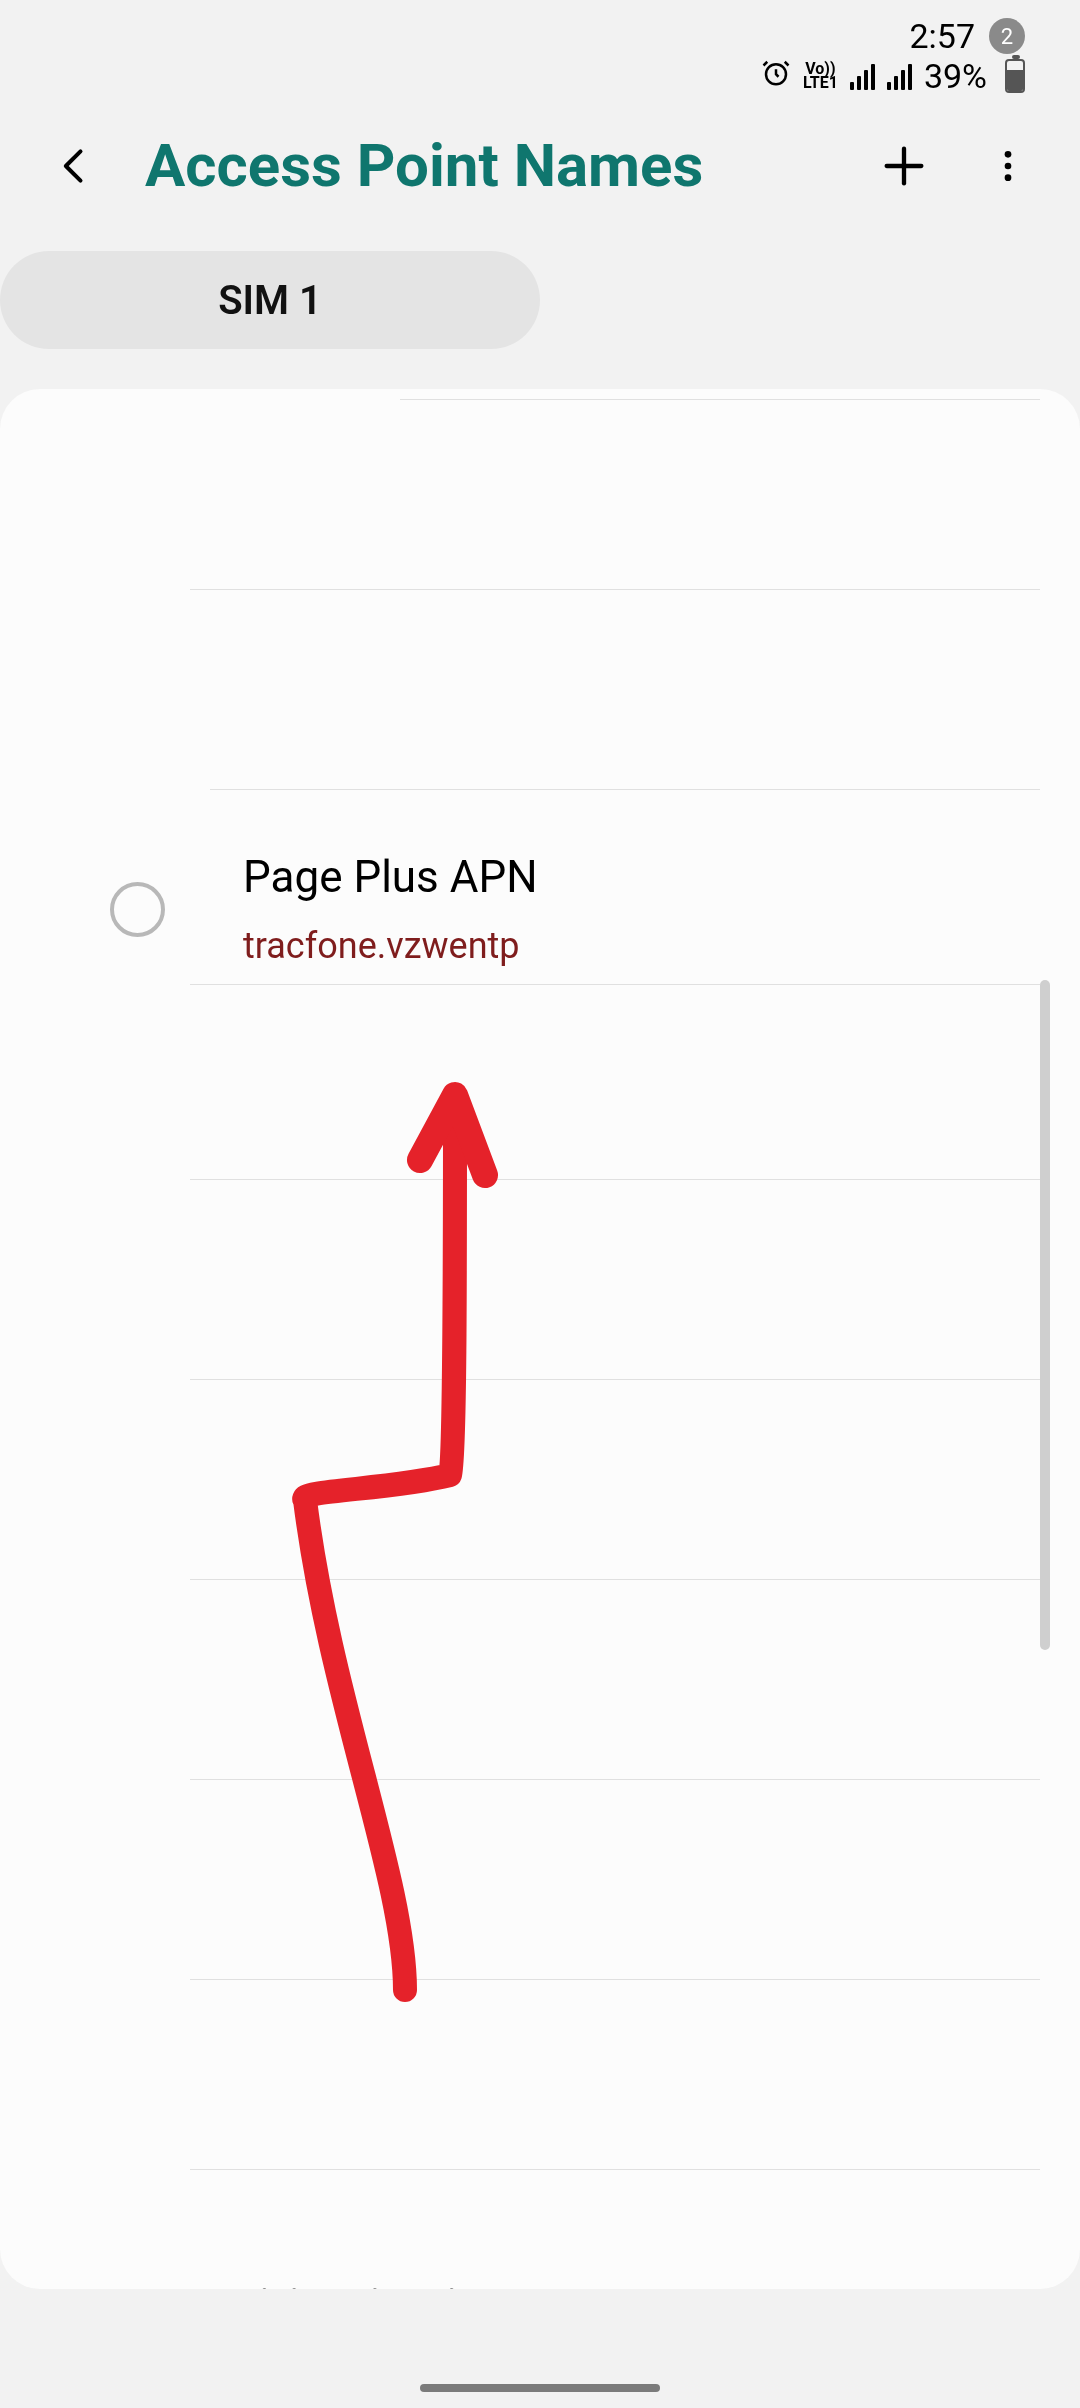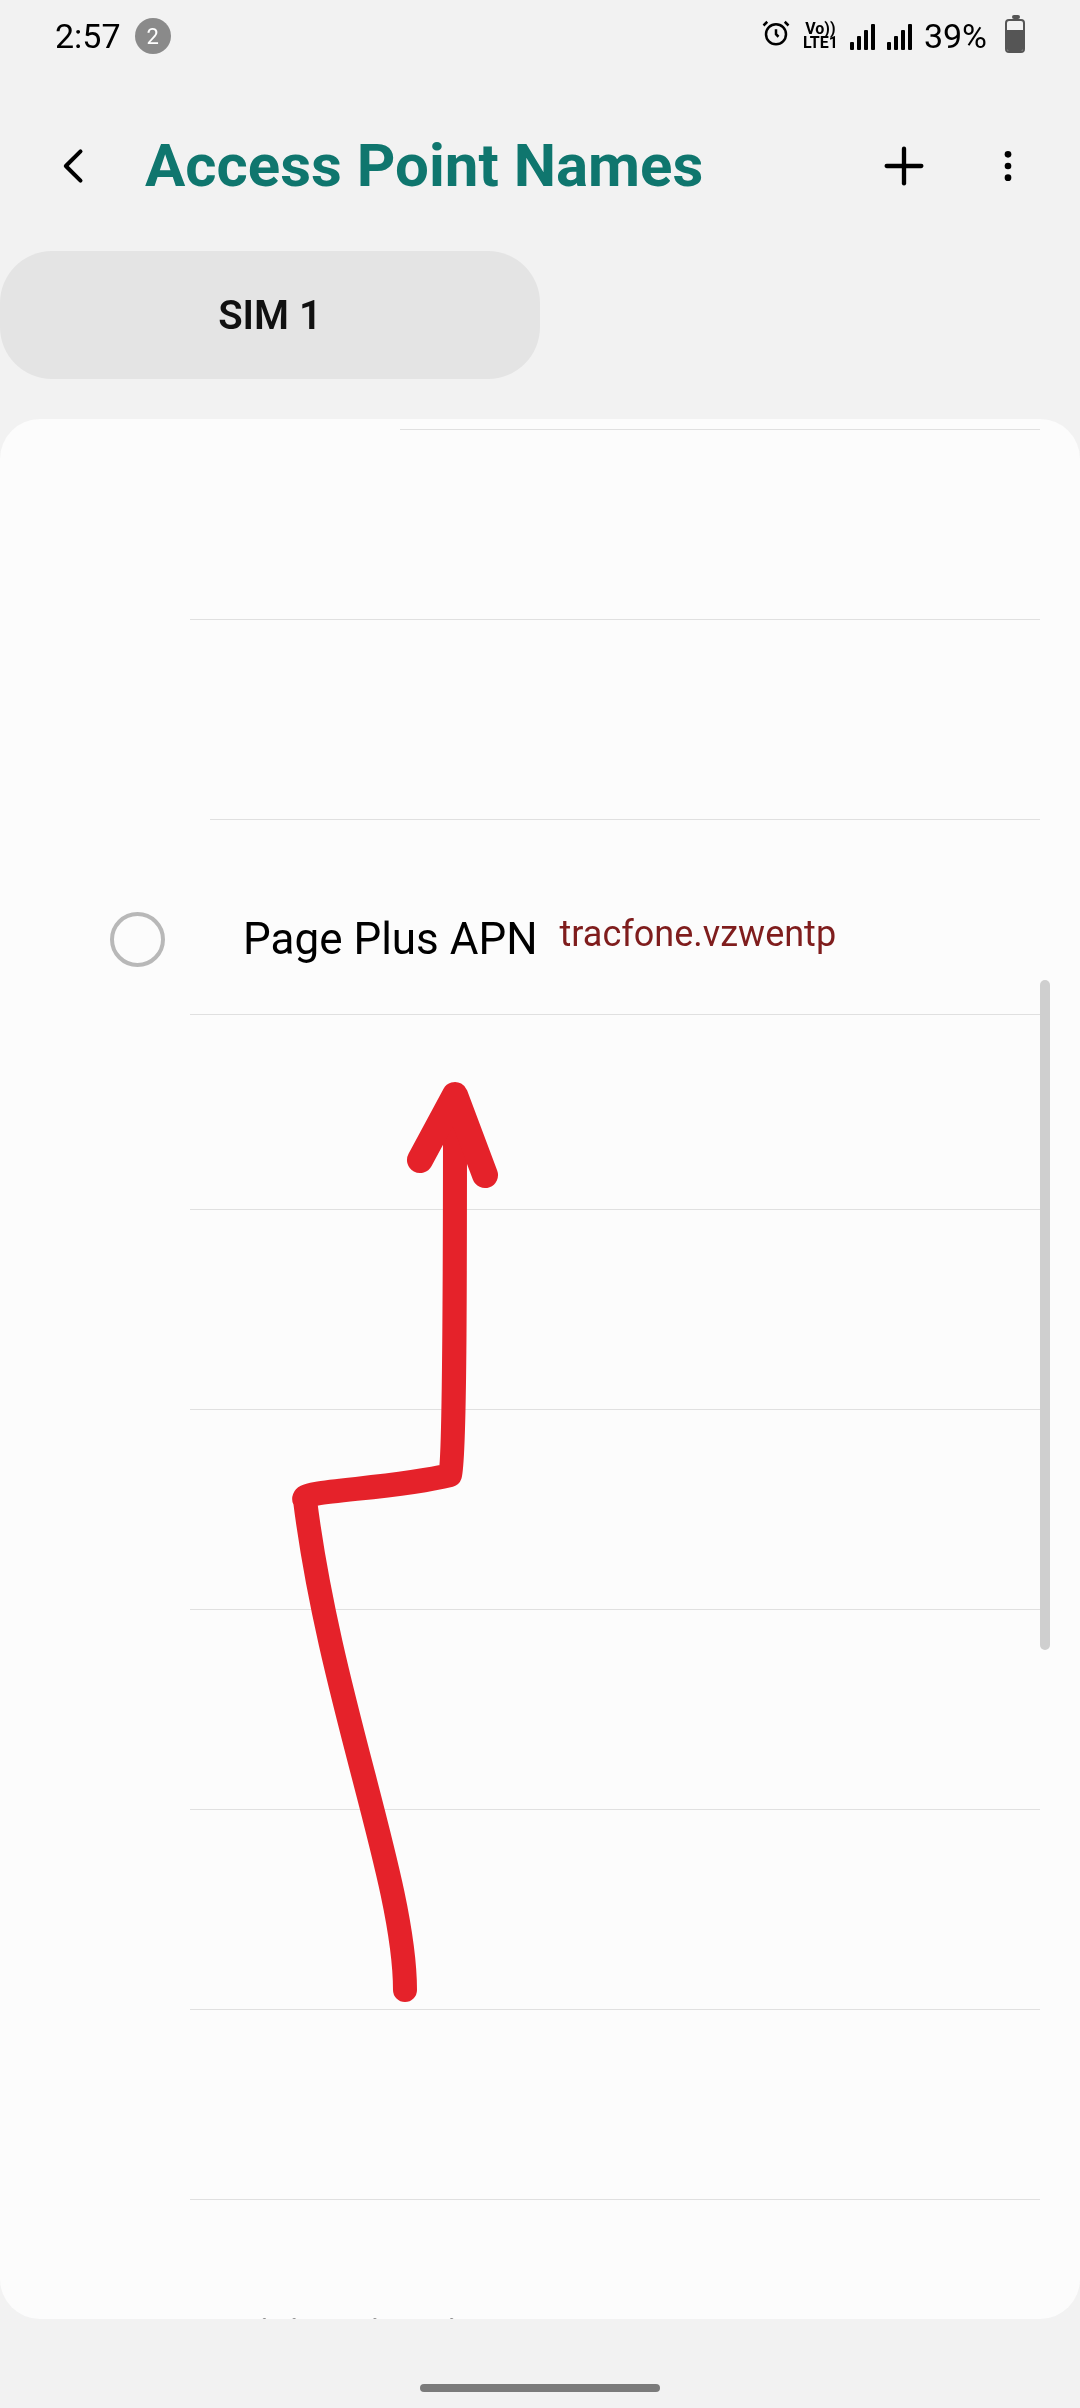--- a/index.html
+++ b/index.html
@@ -8,24 +8,25 @@
       background: #f2f2f2;
       font-family: -apple-system, "Segoe UI", Roboto, "Helvetica Neue", Arial, sans-serif;
       overflow: hidden;
       position: relative;
     }
 
     
     .statusbar {
       height: 70px;
       display: flex;
-      align-items: flex-start;
+      align-items: flex-end;
       padding: 16px 55px 0 55px;
       font-size: 34px;
       color: #000;
+      flex-direction: column;
     }
     .statusbar .left { display: flex; align-items: center; gap: 14px; }
     .statusbar .right { margin-left: auto; display: flex; align-items: center; gap: 12px; }
     .notif-badge {
       width: 36px; height: 36px; border-radius: 50%;
       background: #8a8a8a; color: #fff; font-size: 22px;
       display: flex; align-items: center; justify-content: center;
     }
     .volte { font-size: 16px; line-height: 14px; font-weight: 700; text-align: center; }
     .signal { display: inline-flex; align-items: flex-end; gap: 3px; height: 28px;}
@@ -48,21 +49,21 @@
       font-weight: 700;
       color: #0f766e;
       flex: 1;
     }
     .appbar .plus, .appbar .more { width: 64px; height: 64px; display:flex; align-items:center; justify-content:center; }
 
     
     .tab-row { padding: 10px 0 0 0; }
     .tab-pill {
       width: 540px;
-      height: 128px;
+      height: 98px;
       background: #e4e4e4;
       border-radius: 52px;
       display: flex;
       align-items: center;
       justify-content: center;
       font-size: 40px;
       font-weight: 600;
       color: #111;
     }
 
@@ -97,21 +98,21 @@
       height: 200px;
       padding-left: 110px;
     }
     .radio {
       width: 55px; height: 55px;
       border-radius: 50%;
       border: 4px solid #b8b8b8;
       flex-shrink: 0;
       margin-right: 78px;
     }
-    .apn-texts { display: flex; gap: 22px; }
+    .apn-texts { display: flex; flex-direction: column; gap: 22px; }
     .apn-title { font-size: 44px; color: #000; font-weight: 400;}
     .apn-sub { font-size: 36px; color: #7f1d1d; }
 
     .partial-text {
       position: absolute;
       left: 260px;
       font-size: 36px;
       color: #8a8a8a;
       letter-spacing: 1px;
     }

